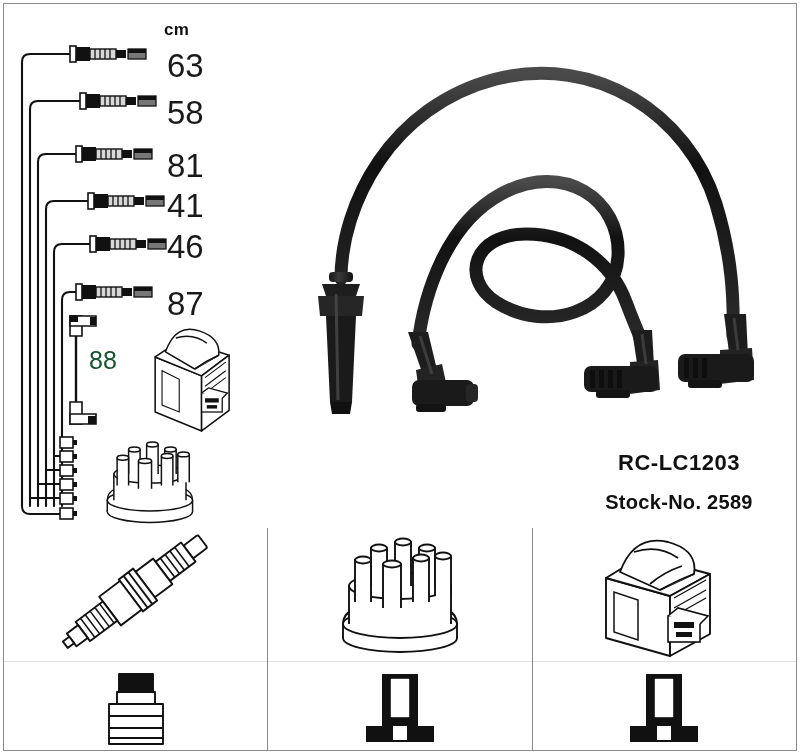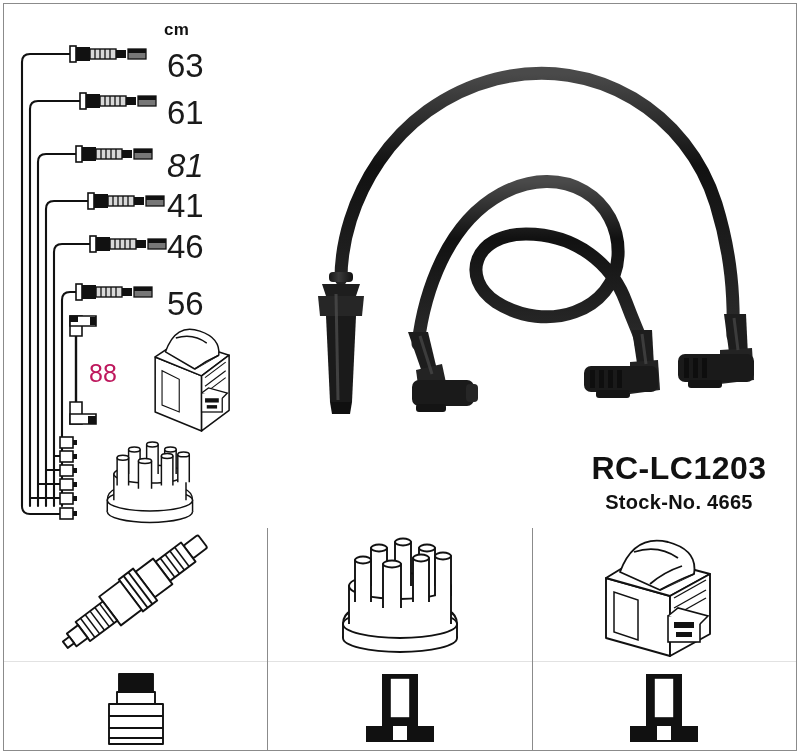--- a/index.html
+++ b/index.html
@@ -19,24 +19,24 @@
   .panel:last-child{border-right:none;}
   .panel-top{position:absolute;left:0;top:0;right:0;height:130px;}
   .panel-bot{position:absolute;left:0;top:133px;right:0;bottom:0;border-top:1px solid #e2e2e2;}
   .panel-art{position:absolute;left:50%;transform:translateX(-50%);}
 
   
   #cmlabel{position:absolute;left:160px;top:16px;font-size:17px;font-weight:bold;color:#111;letter-spacing:.3px;}
   .sizelabel{position:absolute;left:163px;font-size:33px;font-weight:normal;color:#1a1a1a;font-family:"Liberation Sans",sans-serif;}
 
   
-  #prodcode{position:absolute;left:560px;top:446px;width:230px;text-align:center;font-size:32px;font-weight:bold;color:#111;letter-spacing:.5px;}
+  #prodcode{position:absolute;left:560px;top:446px;width:230px;text-align:center;font-size:22px;font-weight:bold;color:#111;letter-spacing:.5px;}
   #stockno{position:absolute;left:560px;top:487px;width:230px;text-align:center;font-size:20px;font-weight:bold;color:#111;letter-spacing:.3px;}
 
-  #label88{position:absolute;left:85px;top:355px;font-size:25px;color:#be185d;}
+  #label88{position:absolute;left:85px;top:342px;font-size:25px;color:#14532d;}
 
   svg{display:block;}
 </style>
 </head>
 <body>
 
 <div id="sheet">
 
   <div class="frame"></div>
 
@@ -242,25 +242,25 @@
           <path d="M70 58 L70 22 L84 22 L84 58"></path>
             <ellipse cx="77" cy="22" rx="7" ry="3"></ellipse>
           <path d="M90 54 L90 20 L104 20 L104 54"></path>
             <ellipse cx="97" cy="20" rx="7" ry="3"></ellipse>
         </g>
       </g>
     </svg>
 
     <div id="cmlabel">cm</div>
     <div class="sizelabel" style="top:43px;">63</div>
-    <div class="sizelabel" style="top:90px;">61</div>
-    <div class="sizelabel" style="top:143px;font-style:italic;">81</div>
+    <div class="sizelabel" style="top:90px;">58</div>
+    <div class="sizelabel" style="top:143px;">81</div>
     <div class="sizelabel" style="top:183px;">41</div>
     <div class="sizelabel" style="top:224px;">46</div>
-    <div class="sizelabel" style="top:281px;">56</div>
+    <div class="sizelabel" style="top:281px;">87</div>
     <div id="label88">88</div>
 
     <svg style="position:absolute;left:292px;top:40px;" width="500" height="400" viewBox="0 0 500 400">
       <defs>
         <linearGradient id="cg" x1="0" y1="0" x2="0" y2="1">
           <stop offset="0%" stop-color="#4a4a4a"></stop>
           <stop offset="35%" stop-color="#111"></stop>
           <stop offset="100%" stop-color="#2b2b2b"></stop>
         </linearGradient>
         <linearGradient id="bootg" x1="0" y1="0" x2="1" y2="0">
@@ -315,21 +315,21 @@
           <rect x="388" y="314" width="5" height="20"></rect>
             <rect x="397" y="314" width="5" height="20"></rect>
           <rect x="406" y="314" width="5" height="20"></rect>
         </g>
         <rect x="392" y="336" width="34" height="8" rx="3" fill="#141414"></rect>
         <path d="M438 274 L442 306" stroke="#4a4a4a" stroke-width="3" fill="none" opacity=".7"></path>
       </g>
     </svg>
 
     <div id="prodcode">RC-LC1203</div>
-    <div id="stockno">Stock-No. 4665</div>
+    <div id="stockno">Stock-No. 2589</div>
   </div>
 
   <div id="panels">
 
     <div class="panel">
       <div class="panel-top">
         <svg class="panel-art" style="top:4px;" width="210" height="124" viewBox="0 0 210 124">
           <g transform="rotate(-37 105 62)">
             <g stroke="#111" fill="#fff" stroke-width="1.9" stroke-linejoin="round">
 

